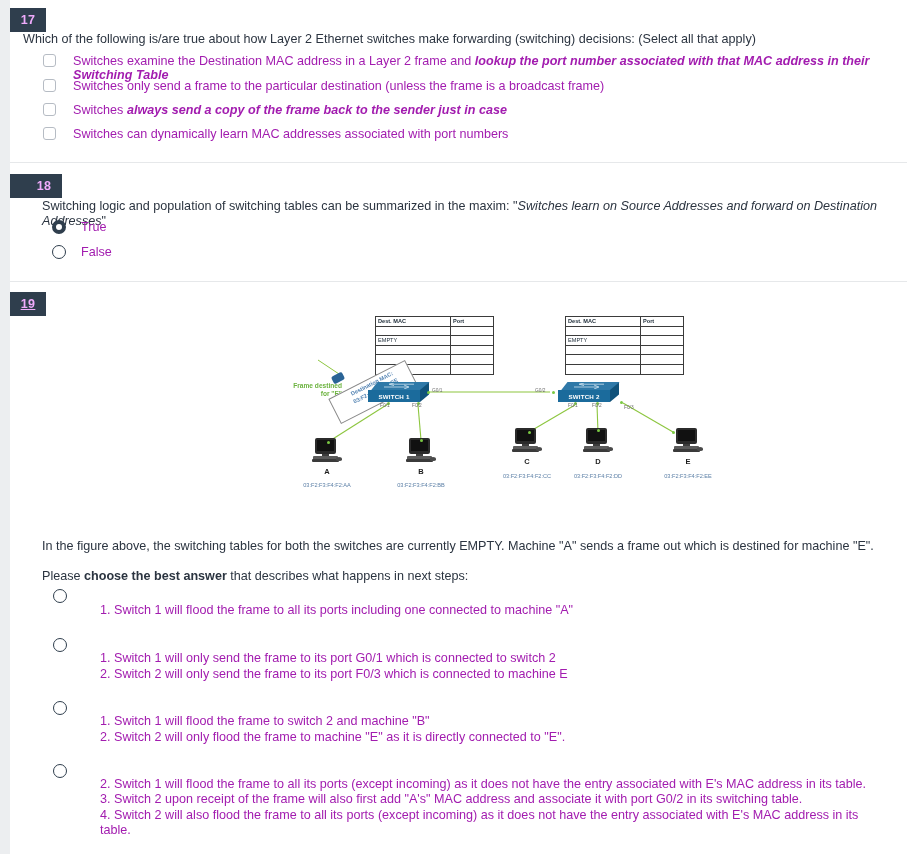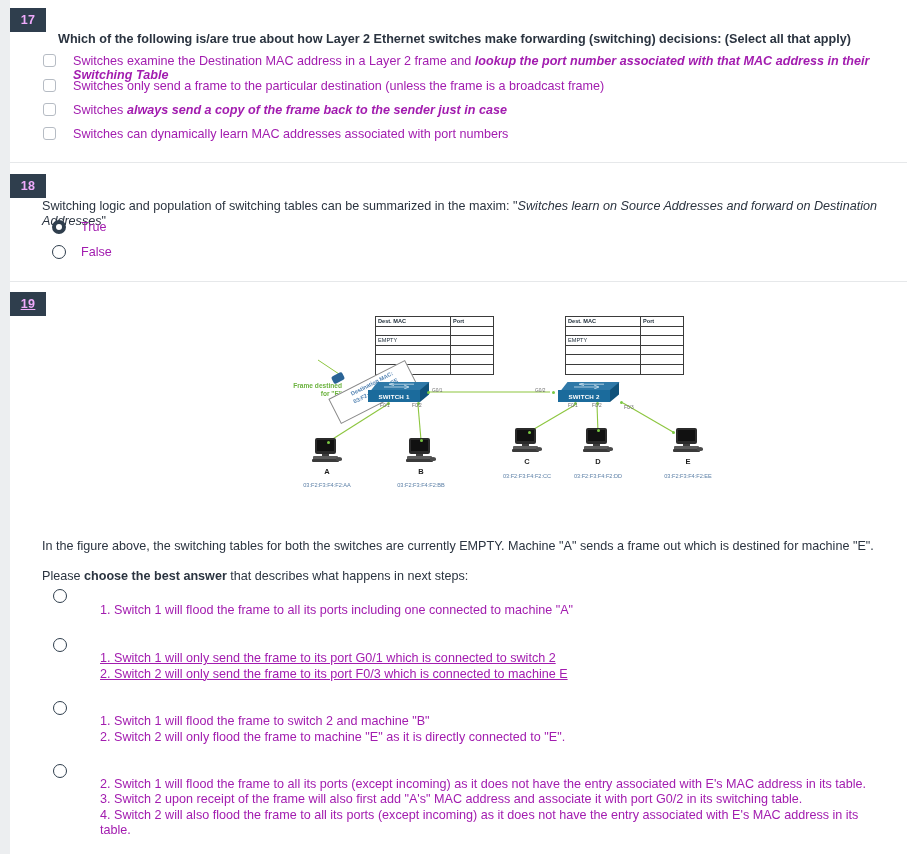--- a/index.html
+++ b/index.html
@@ -152,21 +152,21 @@
   }
   .svgwrap{position:absolute;left:0;top:0;width:460px;height:200px;pointer-events:none;}
 </style>
 </head>
 <body>
 
 <div class="page">
 
   <div class="q-block">
     <div class="badge" style="top:8px;">17</div>
-    <div class="qtext" style="left:48px;top:32px;width:850px;font-weight:bold;">Which of the following is/are true about how Layer 2 Ethernet switches make forwarding (switching) decisions: (Select all that apply)</div>
+    <div class="qtext" style="left:13px;top:32px;width:850px;">Which of the following is/are true about how Layer 2 Ethernet switches make forwarding (switching) decisions: (Select all that apply)</div>
 
     <div class="opt-row" style="left:33px;top:54px;">
       <div class="chk"></div>
       <div class="opt-label" style="margin-left:17px;">
         <span>Switches examine the Destination MAC address in a Layer 2 frame and </span><span class="it">lookup the port number associated with that MAC address in their Switching Table</span>
       </div>
     </div>
 
     <div class="opt-row" style="left:33px;top:79px;">
       <div class="chk"></div>
@@ -186,21 +186,21 @@
       <div class="chk"></div>
       <div class="opt-label" style="margin-left:17px;">
         <span>Switches can dynamically learn MAC addresses associated with port numbers</span>
       </div>
     </div>
 
     <div class="sep" style="top:162px;"></div>
   </div>
 
   <div class="q-block">
-    <div class="badge" style="top:174px;">18</div>
+    <div class="badge" style="top:174px;padding-left:16px;">18</div>
     <div class="qtext" style="left:32px;top:199px;width:850px;"><span>Switching logic and population of switching tables can be summarized in the maxim: "</span><span class="itn">Switches learn on Source Addresses and forward on Destination Addresses</span><span>"</span></div>
 
     <div class="opt-row" style="left:42px;top:220px;align-items:center;">
       <div class="radio sel"></div>
       <div class="opt-label" style="margin-left:15px;">True</div>
     </div>
 
     <div class="opt-row" style="left:42px;top:245px;align-items:flex-end;">
       <div class="radio"></div>
       <div class="opt-label" style="margin-left:15px;">False</div>
@@ -404,21 +404,21 @@
     <div style="position:absolute;left:43px;top:589px;">
       <div class="radio"></div>
     </div>
     <div class="opt-label" style="position:absolute;left:90px;top:603px;width:790px;">
       <div>1. Switch 1 will flood the frame to all its ports including one connected to machine "A"</div>
     </div>
 
     <div style="position:absolute;left:43px;top:638px;">
       <div class="radio"></div>
     </div>
-    <div class="opt-label" style="position:absolute;left:90px;top:651px;width:790px;line-height:15.5px;text-decoration:underline;">
+    <div class="opt-label" style="position:absolute;left:90px;top:651px;width:790px;line-height:15.5px;">
       <div>1. Switch 1 will only send the frame to its port G0/1 which is connected to switch 2</div>
       <div>2. Switch 2 will only send the frame to its port  F0/3 which is connected to machine E</div>
     </div>
 
     <div style="position:absolute;left:43px;top:701px;">
       <div class="radio"></div>
     </div>
     <div class="opt-label" style="position:absolute;left:90px;top:714px;width:790px;line-height:15.5px;">
       <div>1. Switch 1 will flood the frame to switch 2 and machine "B"</div>
       <div>2. Switch 2 will only flood the frame to machine "E" as it is directly connected to "E".</div>

